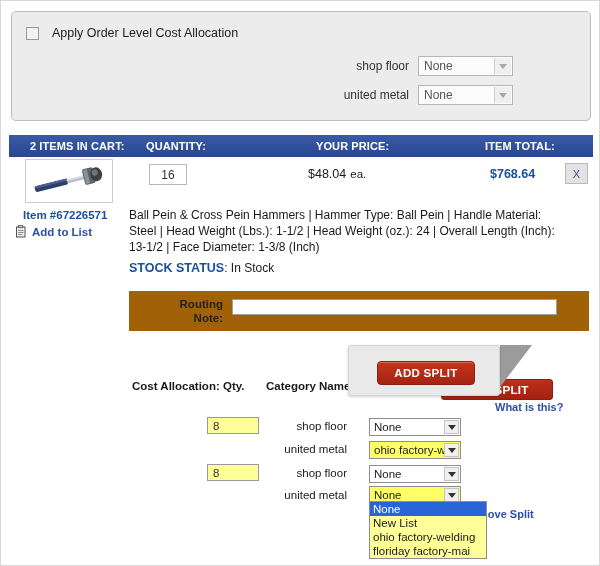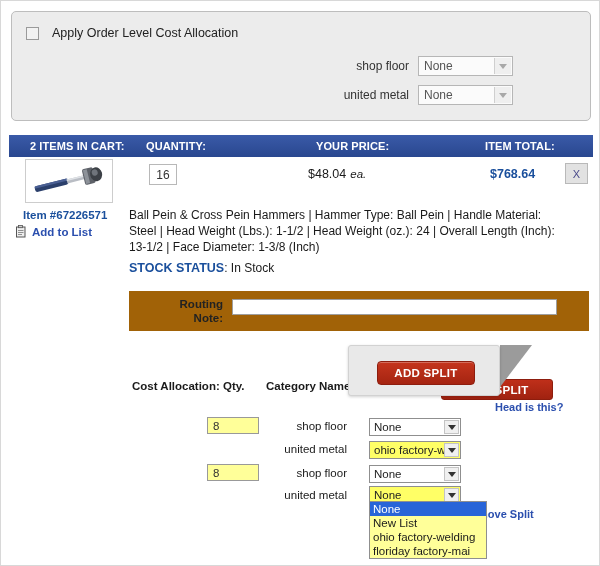--- a/index.html
+++ b/index.html
@@ -98,33 +98,33 @@
     position: absolute;
     left: 24px; top: 158px;
     width: 88px; height: 44px;
     background: #ffffff;
     border: 1px solid #cdcdcd;
     overflow: hidden;
   }
   .qty-box {
     position: absolute;
     left: 148px; top: 163px;
-    width: 28px; height: 21px;
+    width: 38px; height: 21px;
     background: #ffffff;
     border: 1px solid #b8b8b8;
     font-size: 12px;
     color: #333;
     display: flex; align-items: center; justify-content: center;
   }
   .price {
     position: absolute;
     left: 307px; top: 166px;
     font-size: 12.5px; color: #1a1a1a;
   }
-  .price .ea { font-size: 11.5px; margin-left: 4px; font-style: italic; }
+  .price .ea { font-size: 11.5px; margin-left: 4px; }
   .item-total {
     position: absolute;
     left: 489px; top: 166px;
     font-size: 12.5px; color: #1a4f9c; font-weight: bold;
   }
   .x-btn {
     position: absolute;
     left: 564px; top: 162px;
     width: 23px; height: 21px;
     background: #e2e2e2;
@@ -425,21 +425,21 @@
     </div>
     <input class="routing-input" type="text" placeholder="" style="">
   </div>
 
   <div class="ca-qty-label">Cost Allocation: Qty.</div>
   <div class="ca-cat-label">Category Name:</div>
 
   <div class="add-split-bg">
     <span>ADD SPLIT</span>
   </div>
-  <div class="what-is-this">Head is this?</div>
+  <div class="what-is-this">What is this?</div>
 
   <div class="tip-tail"></div>
   <div class="tip-panel">
     <div class="add-split-fg">
       <span>ADD SPLIT</span>
     </div>
   </div>
 
   <div class="split-qty" style="left:206px; top:416px;">
     <span>8</span>

